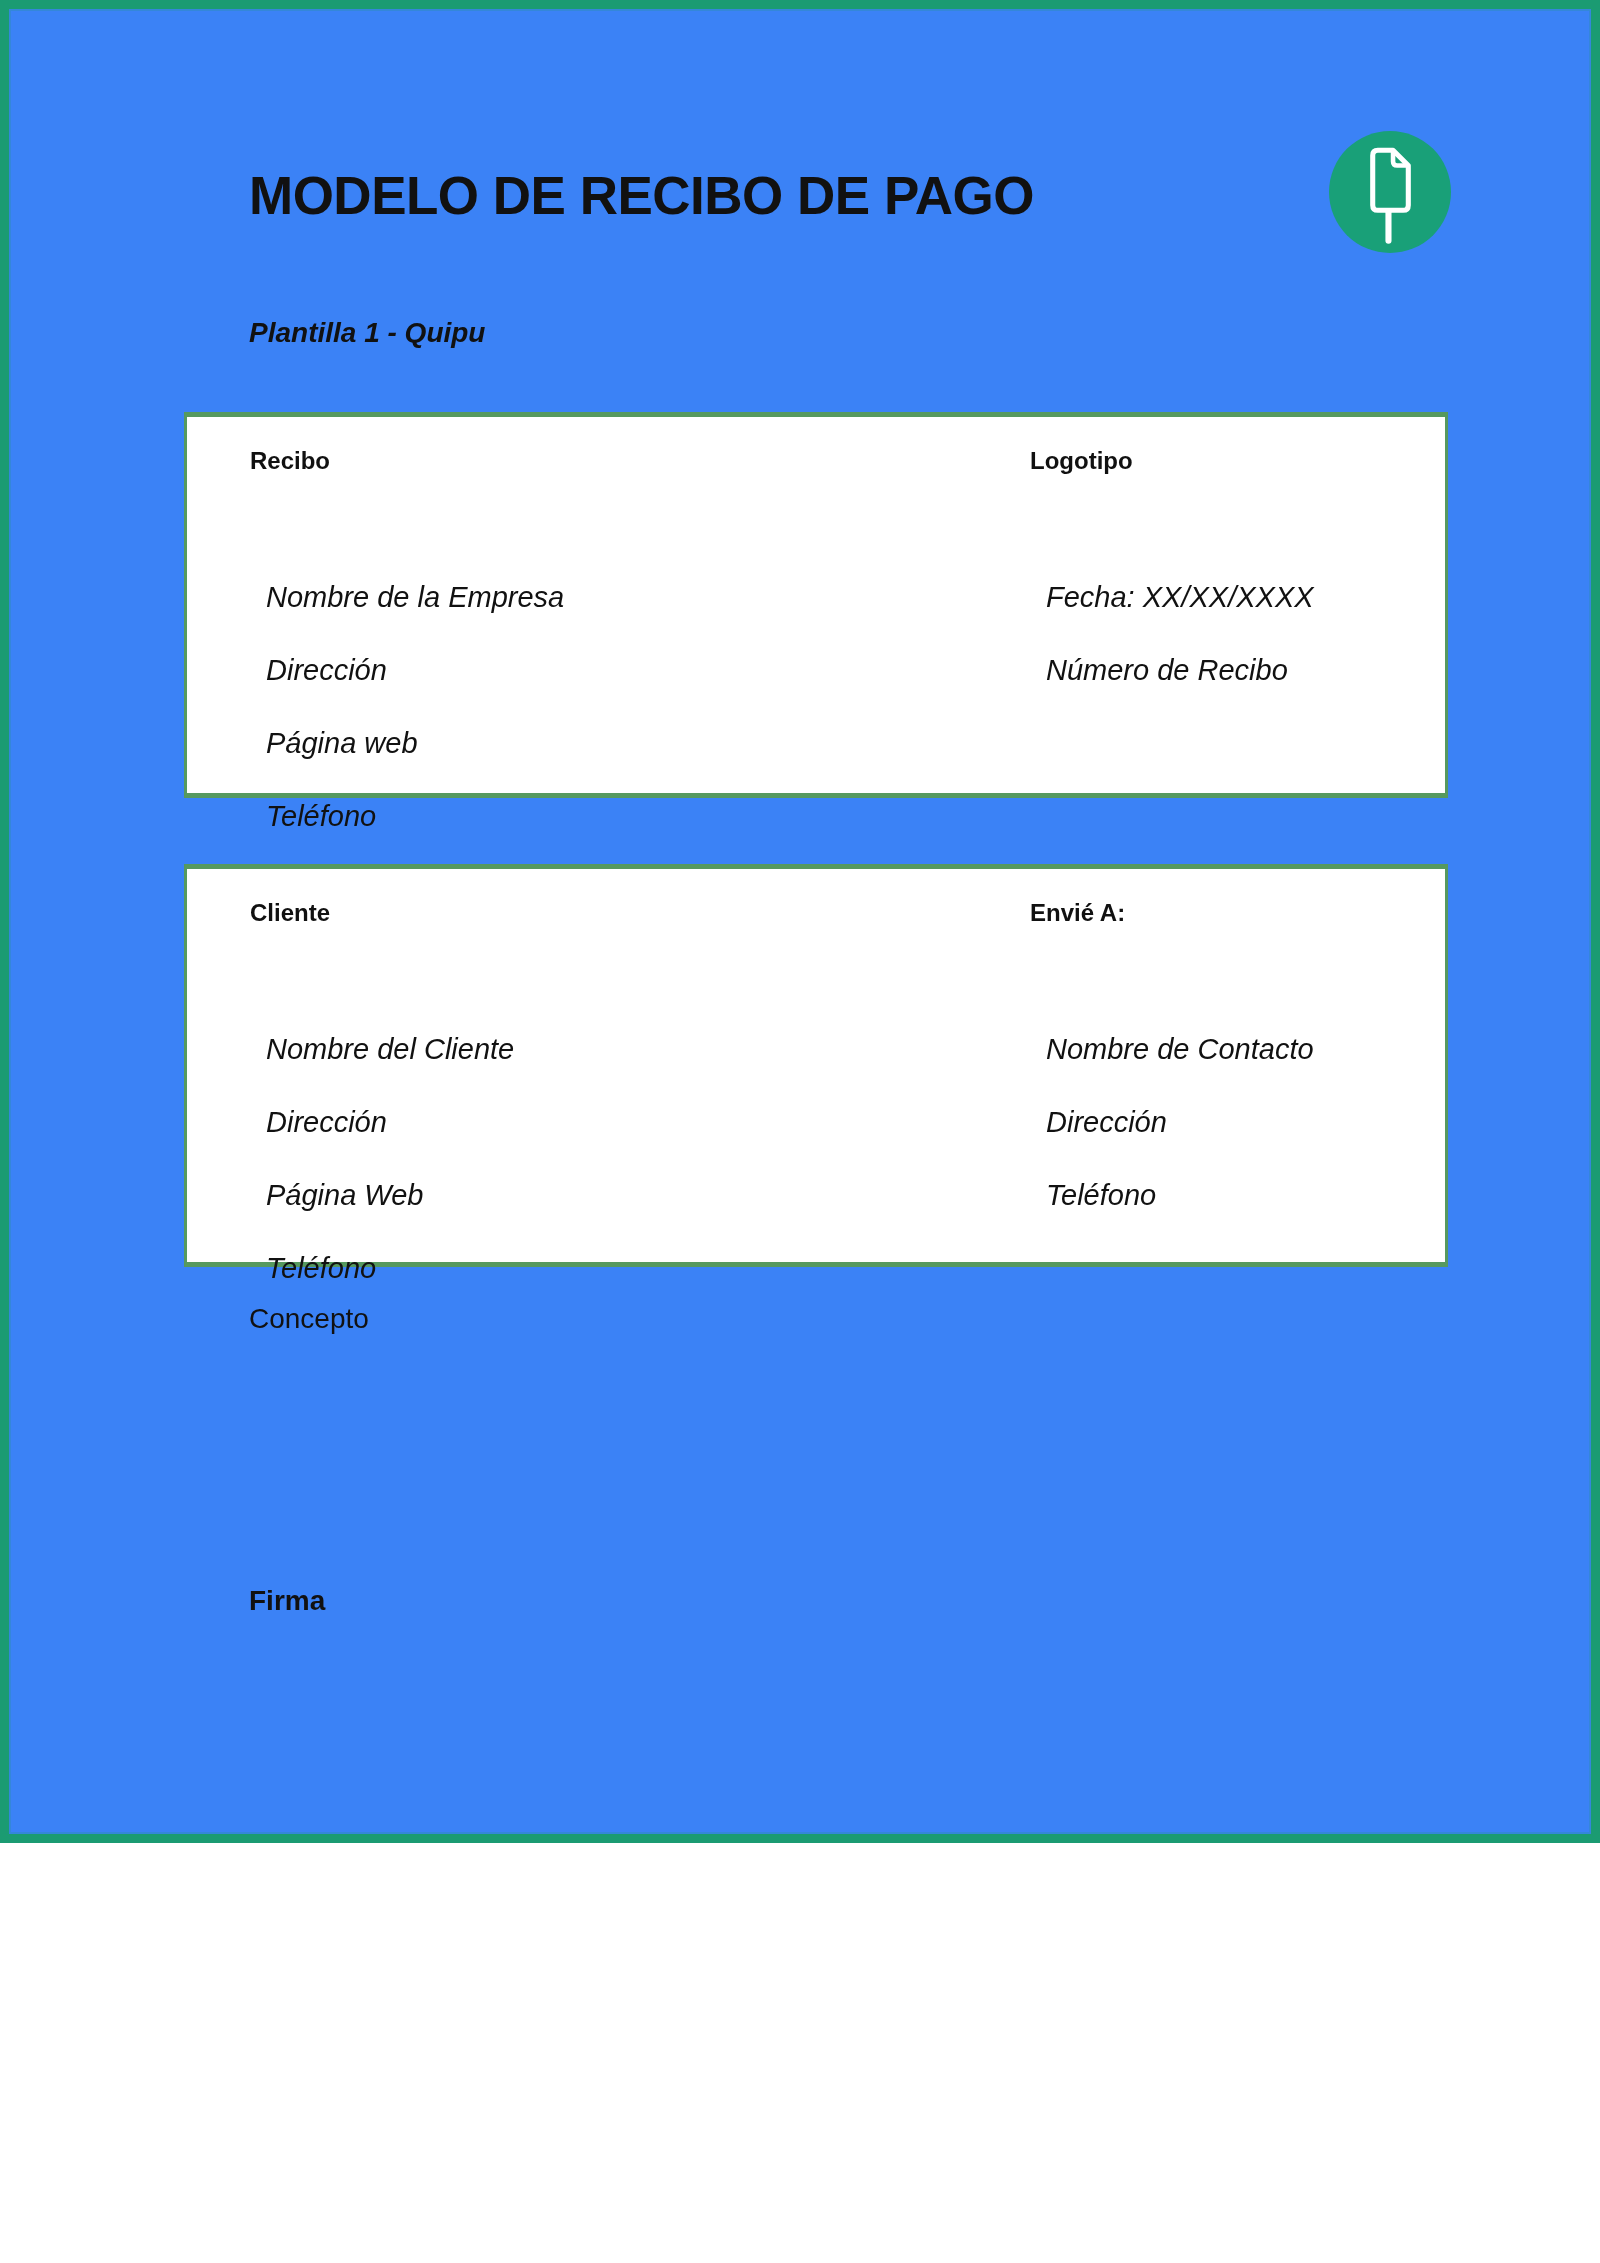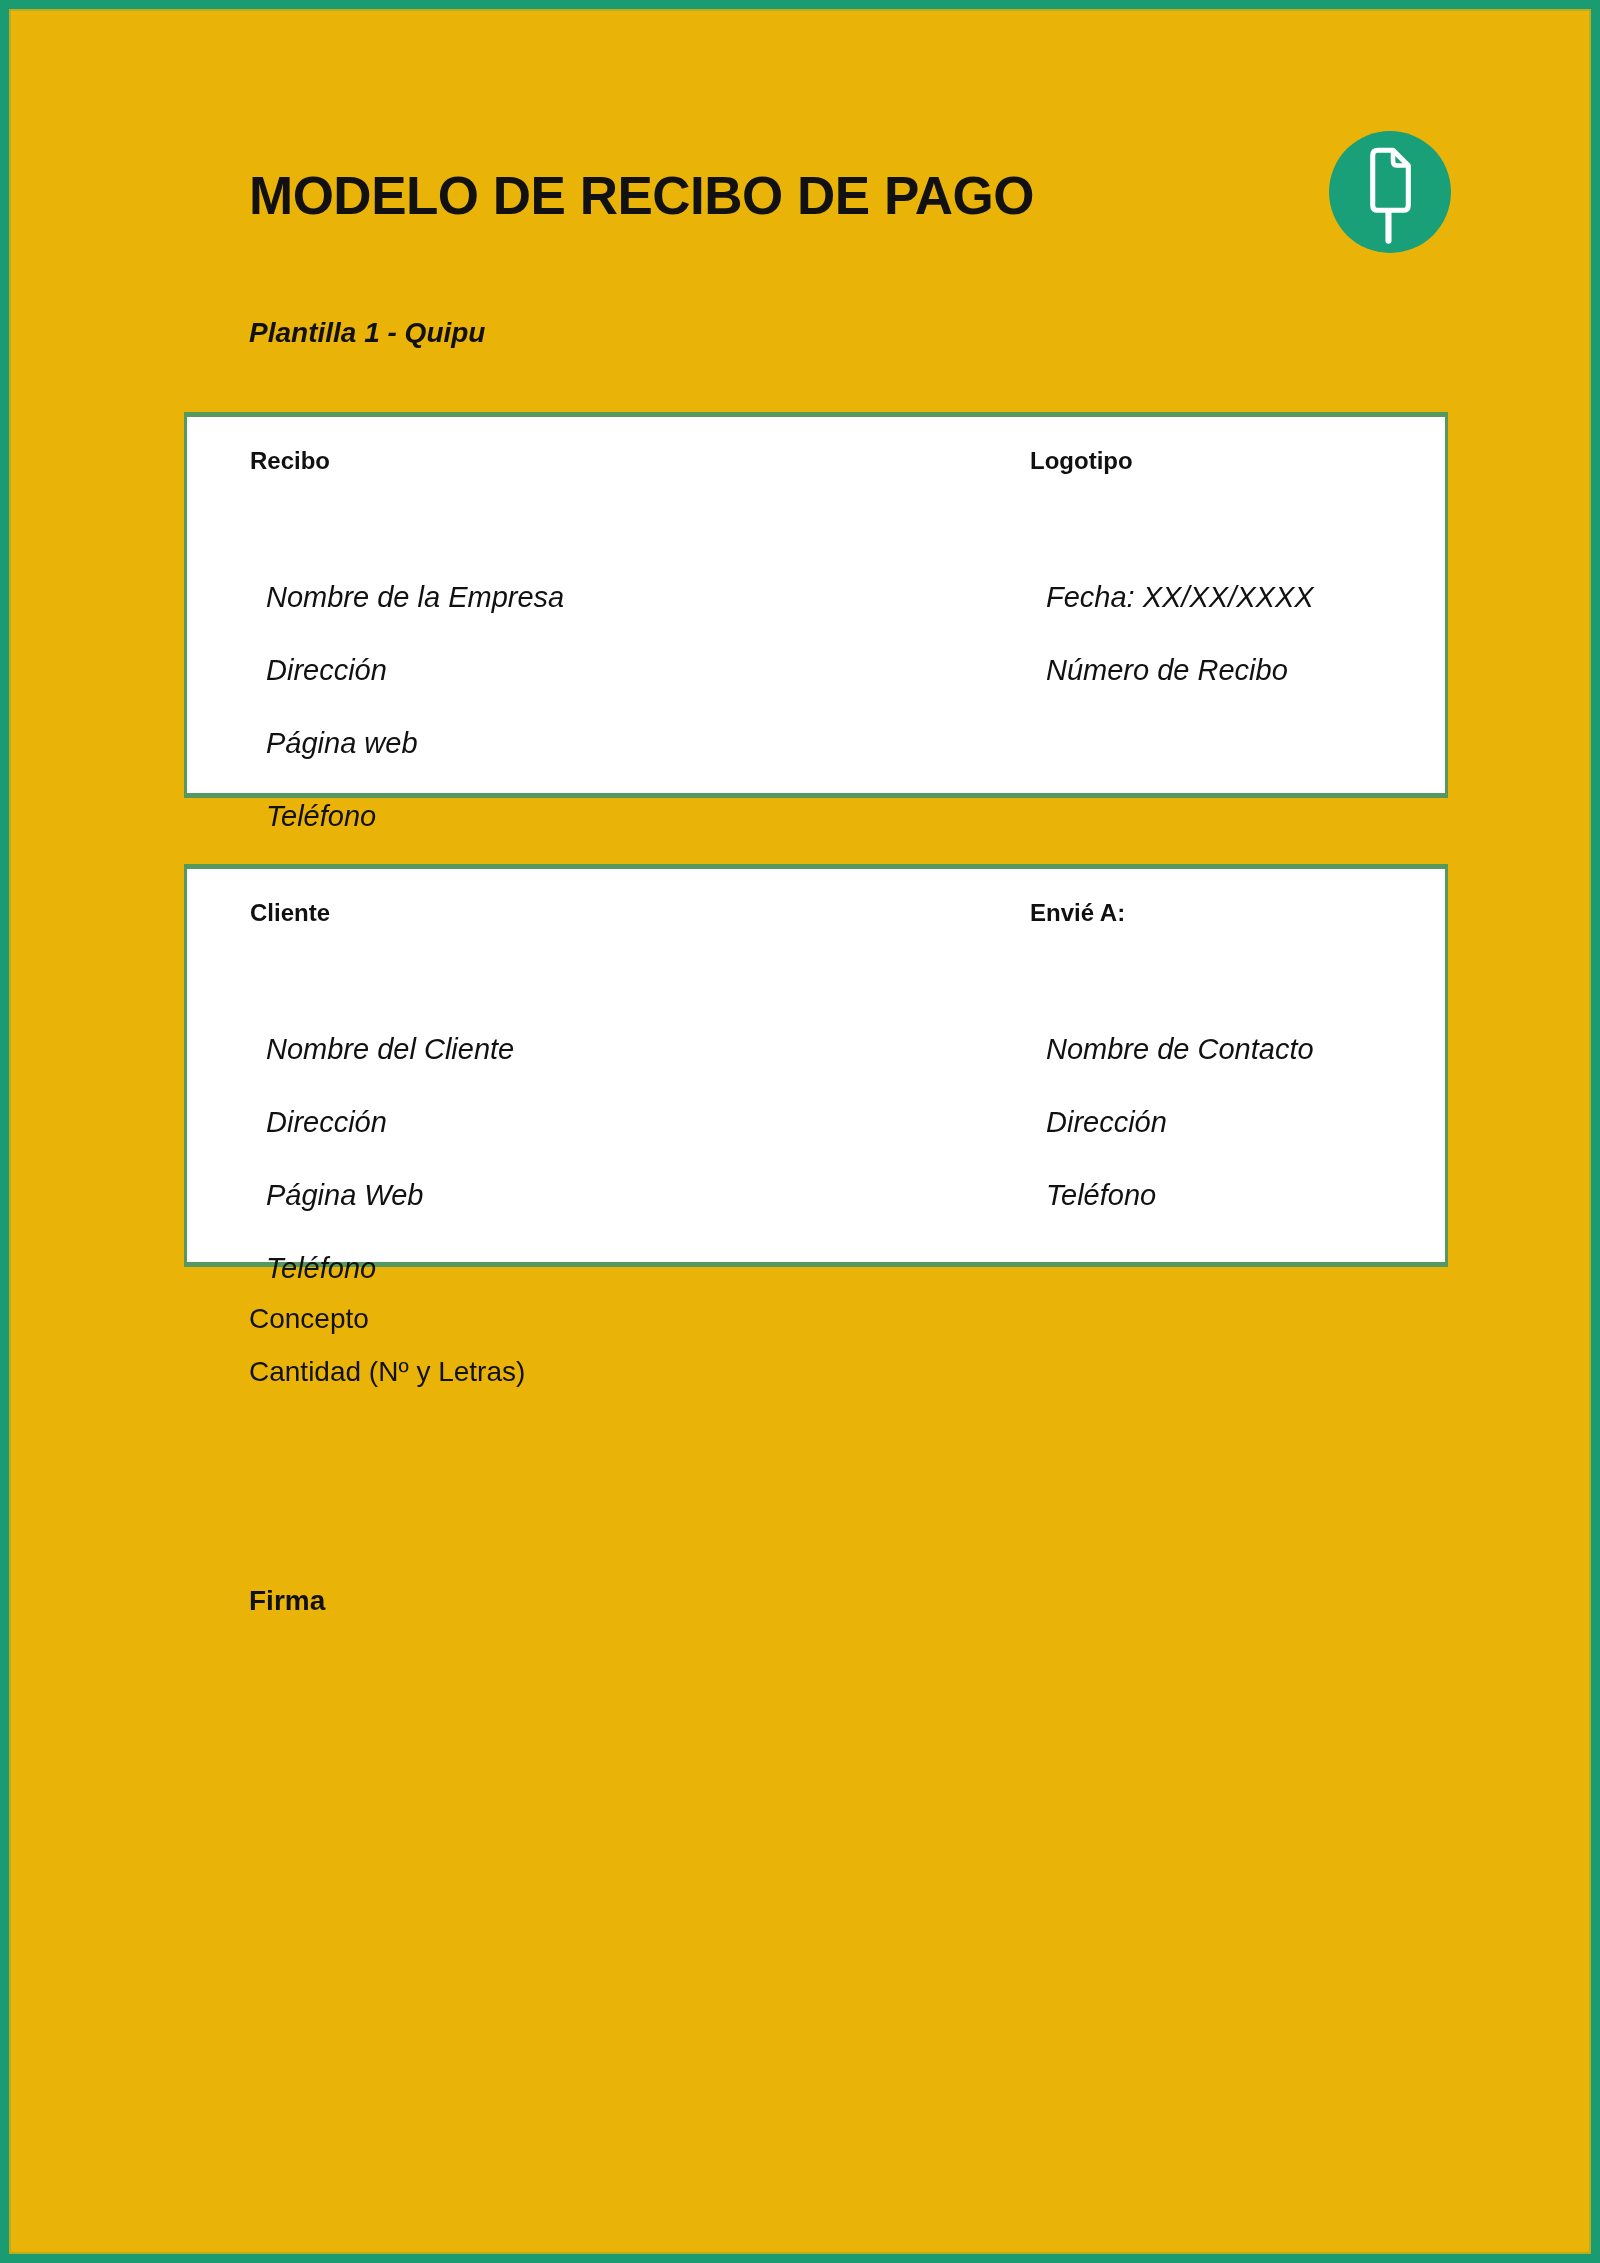--- a/index.html
+++ b/index.html
@@ -10,22 +10,22 @@
   *{box-sizing:border-box;}
   html,body{margin:0;padding:0;background:#ffffff;}
   body{
     font-family:"Liberation Sans", sans-serif;
     color:#111111;
     width:1600px;
   }
   .page{
     position:relative;
     width:1600px;
-    height:2263px;
-    background:#eab308;
+    height:1843px;
+    background:#3b82f6;
     border:9px solid var(--page-border);
     box-shadow:inset 0 0 0 2px rgba(27,155,114,0.22);
   }
   
   .logo{
     position:absolute;
     left:1320px;
     top:122px;
     width:122px;
     height:122px;
@@ -160,18 +160,17 @@
       <div class="items">
         <p>Nombre de Contacto</p>
         <p>Dirección</p>
         <p>Teléfono</p>
       </div>
     </div>
   </section>
 
   <div class="concept">
     <p>Concepto</p>
-    <p>Cantidad (Nº y Letras)</p>
   </div>
 
   <div class="firma">Firma</div>
 
 </div>
 
 </body></html>

